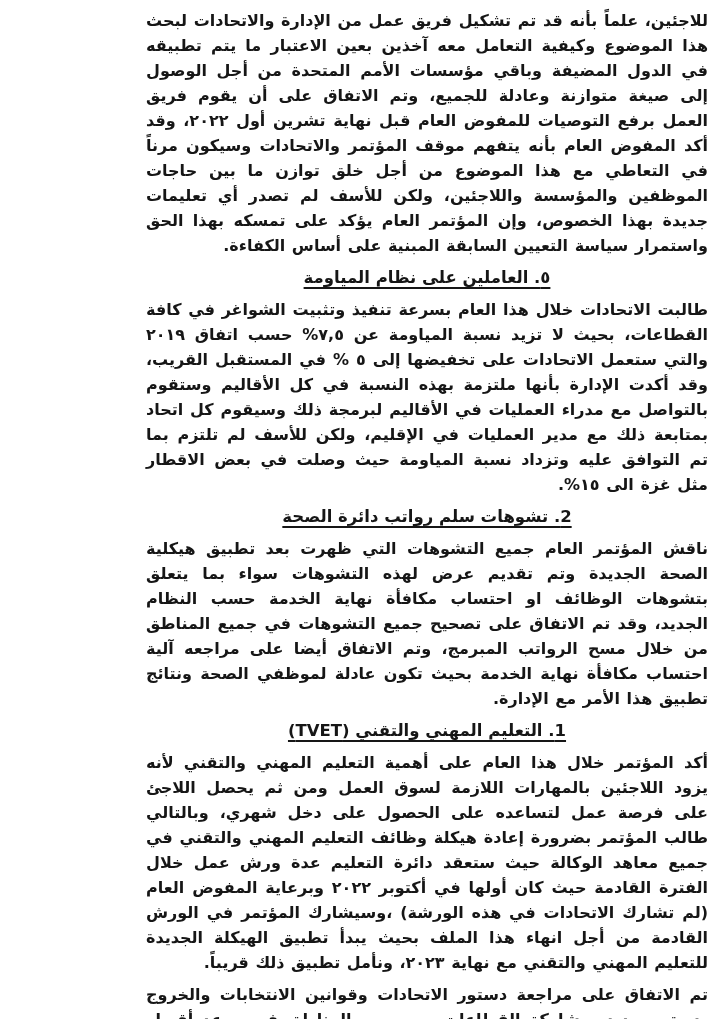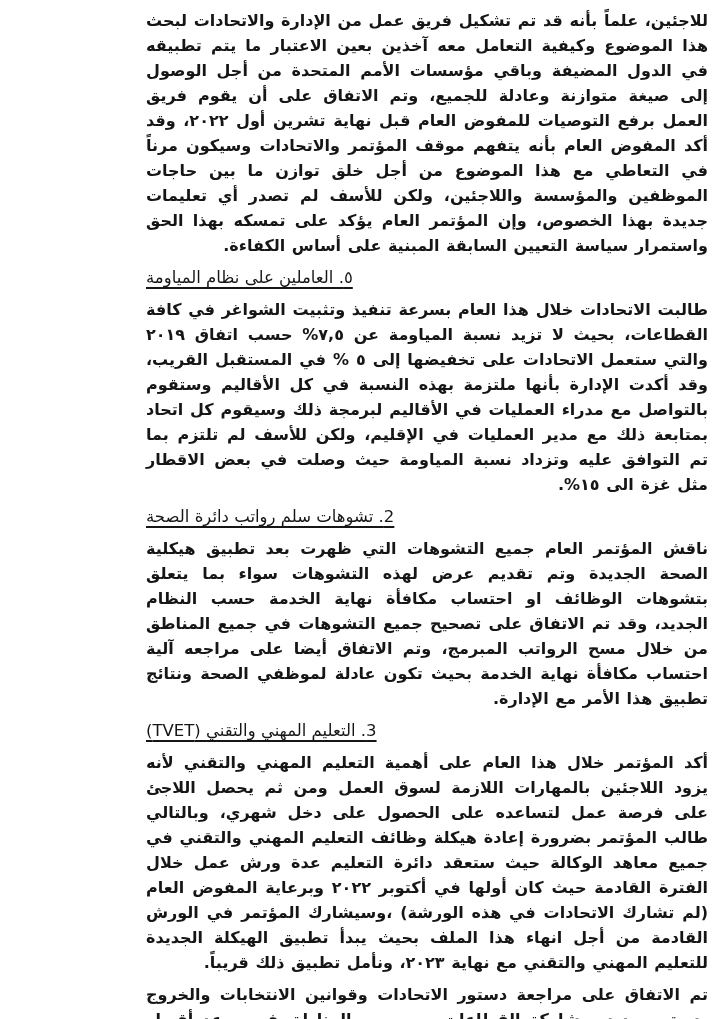--- a/index.html
+++ b/index.html
@@ -27,23 +27,23 @@
     font-size: 16px;
     font-weight: 700;
     line-height: 25px;
     text-align: justify;
     text-align-last: right;
     word-spacing: 1px;
   }
   .heading {
     margin: 2px 0 7px 0;
     font-size: 16.5px;
-    font-weight: 400;
+    font-weight: 700;
     line-height: 25px;
-    text-align: left;
+    text-align: center;
     text-decoration: underline;
     text-underline-offset: 4px;
     text-decoration-thickness: 1.5px;
   }
 </style>
 </head>
 <body>
 
 <div class="page">
 
@@ -53,21 +53,21 @@
     <h2 class="heading">٥. العاملين على نظام المياومة</h2>
     <p class="para">طالبت الاتحادات خلال هذا العام بسرعة تنفيذ وتثبيت الشواغر في كافة القطاعات، بحيث لا تزيد نسبة المياومة عن ٧,٥% حسب اتفاق ٢٠١٩ والتي ستعمل الاتحادات على تخفيضها إلى ٥ % في المستقبل القريب، وقد أكدت الإدارة بأنها ملتزمة بهذه النسبة في كل الأقاليم وستقوم بالتواصل مع مدراء العمليات في الأقاليم لبرمجة ذلك وسيقوم كل اتحاد بمتابعة ذلك مع مدير العمليات في الإقليم، ولكن للأسف لم تلتزم بما تم التوافق عليه وتزداد نسبة المياومة حيث وصلت في بعض الاقطار مثل غزة الى ١٥%.</p>
   </section>
 
   <section>
     <h2 class="heading">2. تشوهات سلم رواتب دائرة الصحة</h2>
     <p class="para">ناقش المؤتمر العام جميع التشوهات التي ظهرت بعد تطبيق هيكلية الصحة الجديدة وتم تقديم عرض لهذه التشوهات سواء بما يتعلق بتشوهات الوظائف او احتساب مكافأة نهاية الخدمة حسب النظام الجديد، وقد تم الاتفاق على تصحيح جميع التشوهات في جميع المناطق من خلال مسح الرواتب المبرمج، وتم الاتفاق أيضا على مراجعه آلية احتساب مكافأة نهاية الخدمة بحيث تكون عادلة لموظفي الصحة ونتائج تطبيق هذا الأمر مع الإدارة.</p>
   </section>
 
   <section>
-    <h2 class="heading">3. التعليم المهني والتقني (TVET)</h2>
+    <h2 class="heading">1. التعليم المهني والتقني (TVET)</h2>
     <p class="para">أكد المؤتمر خلال هذا العام على أهمية التعليم المهني والتقني لأنه يزود اللاجئين بالمهارات اللازمة لسوق العمل ومن ثم يحصل اللاجئ على فرصة عمل لتساعده على الحصول على دخل شهري، وبالتالي طالب المؤتمر بضرورة إعادة هيكلة وظائف التعليم المهني والتقني في جميع معاهد الوكالة حيث ستعقد دائرة التعليم عدة ورش عمل خلال الفترة القادمة حيث كان أولها في أكتوبر ٢٠٢٢ وبرعاية المفوض العام (لم تشارك الاتحادات في هذه الورشة) ،وسيشارك المؤتمر في الورش القادمة من أجل انهاء هذا الملف بحيث يبدأ تطبيق الهيكلة الجديدة للتعليم المهني والتقني مع نهاية ٢٠٢٣، ونأمل تطبيق ذلك قريباً.</p>
   </section>
 
   <section>
     <p class="para">تم الاتفاق على مراجعة دستور الاتحادات وقوانين الانتخابات والخروج بدستور جديد بمشاركة القطاعات من جميع المناطق في موعد أقصاه نهاية ٢٠٢٢، ولم يتم الأمر ونأمل ذلك في عام 2031.</p>
   </section>
 
   <section>
     <h2 class="heading">تاسعا: قضايا العمال</h2>
 

